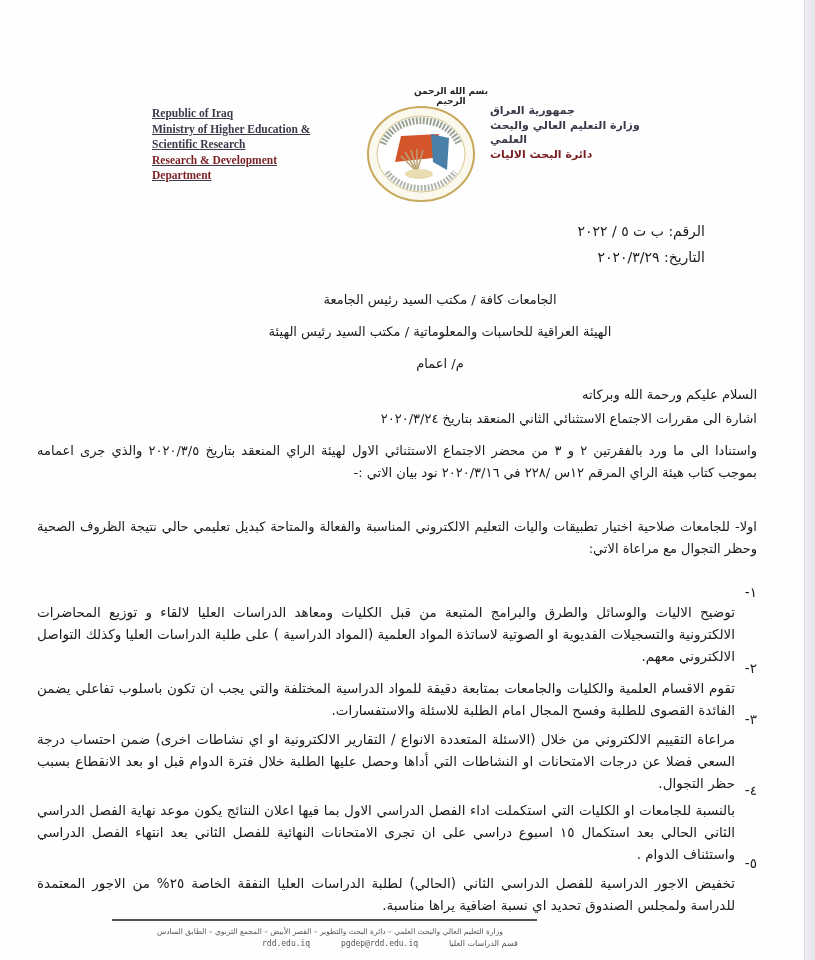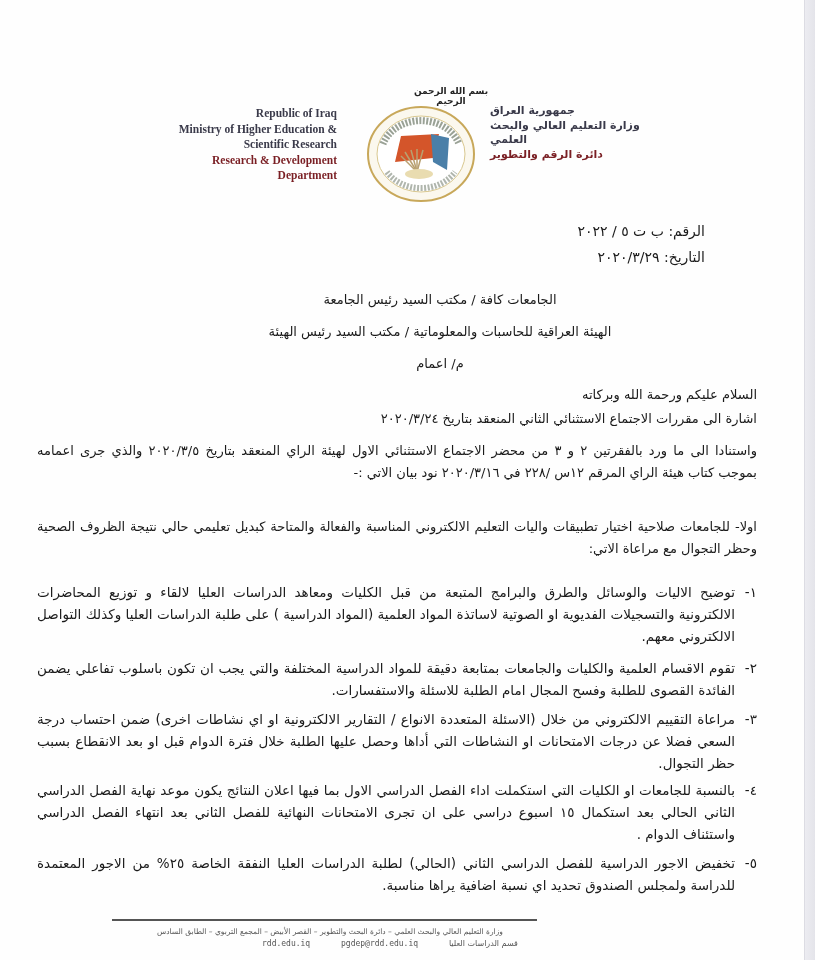--- a/index.html
+++ b/index.html
@@ -15,22 +15,22 @@
     background: #fefefe;
   }
   .right-edge {
     position: absolute; right: 0; top: 0; width: 10px; height: 960px;
     background: linear-gradient(to right, #ececf1, #e4e4ea);
     border-left: 1px solid #dcdce3;
   }
   
   .hdr-en {
     position: absolute; left: 152px; top: 106px; width: 185px;
-    text-align: right; font-family: "Liberation Serif", "DejaVu Serif", serif;
-    font-weight: bold; font-size: 11.5px; line-height: 15.5px; color: #3a3a4a;
+    text-align: left; font-family: "Liberation Serif", "DejaVu Serif", serif;
+    font-weight: bold; font-size: 11.5px; line-height: 15.5px; color: #3a3a4a; text-decoration: underline;
   }
   .hdr-en .red { color: #7a1f24; }
   .hdr-ar {
     position: absolute; left: 490px; top: 104px; width: 180px;
     direction: rtl; text-align: left;
     font-family: "DejaVu Sans", sans-serif; font-weight: bold;
     font-size: 11px; line-height: 14.5px; color: #3a3a4a;
   }
   .hdr-ar .red { color: #7a1f24; }
   .basmala {
@@ -53,21 +53,21 @@
   }
   .para {
     position: absolute; right: 48px; direction: rtl; text-align: justify;
     font-size: 13px; line-height: 22px;
   }
   .item {
     position: absolute; right: 48px; direction: rtl;
     font-size: 13.5px; line-height: 22px; text-align: justify;
   }
   .item .num { display: inline-block; width: 22px; }
-  .item .body { display: block; margin-right: 22px; }
+  .item .body { display: block; margin-right: 22px; margin-top: 20px; }
   .footer-rule {
     position: absolute; left: 112px; top: 919px; width: 425px; height: 2px; background: #555;
   }
   .footer-addr {
     position: absolute; left: 150px; top: 926px; width: 360px;
     direction: rtl; text-align: center; font-size: 7.5px; color: #555; line-height: 11px;
   }
   .footer-web {
     position: absolute; left: 262px; top: 938px; width: 300px;
     font-family: "DejaVu Sans Mono", monospace; font-size: 8px; color: #555; line-height: 11px;
@@ -104,21 +104,21 @@
         <line x1="52" y1="68" x2="52" y2="45"></line>
         <line x1="52" y1="68" x2="58" y2="46"></line>
       </g>
       <ellipse cx="54" cy="70" rx="14" ry="5" fill="#e9dcb0"></ellipse>
     </svg>
   </div>
 
   <div class="hdr-ar">
     <div>جمهورية العراق</div>
     <div>وزارة التعليم العالي والبحث العلمي</div>
-    <div class="red">دائرة الرقم والتطوير</div>
+    <div class="red">دائرة البحث الاليات</div>
   </div>
 
   <div class="ref rtl">
     <div>
       <span>الرقم:</span>
       <span>ب ت ٥ / ٢٠٢٢</span>
     </div>
     <div>
       <span>التاريخ:</span>
       <span>٢٠٢٠/٣/٢٩</span>

